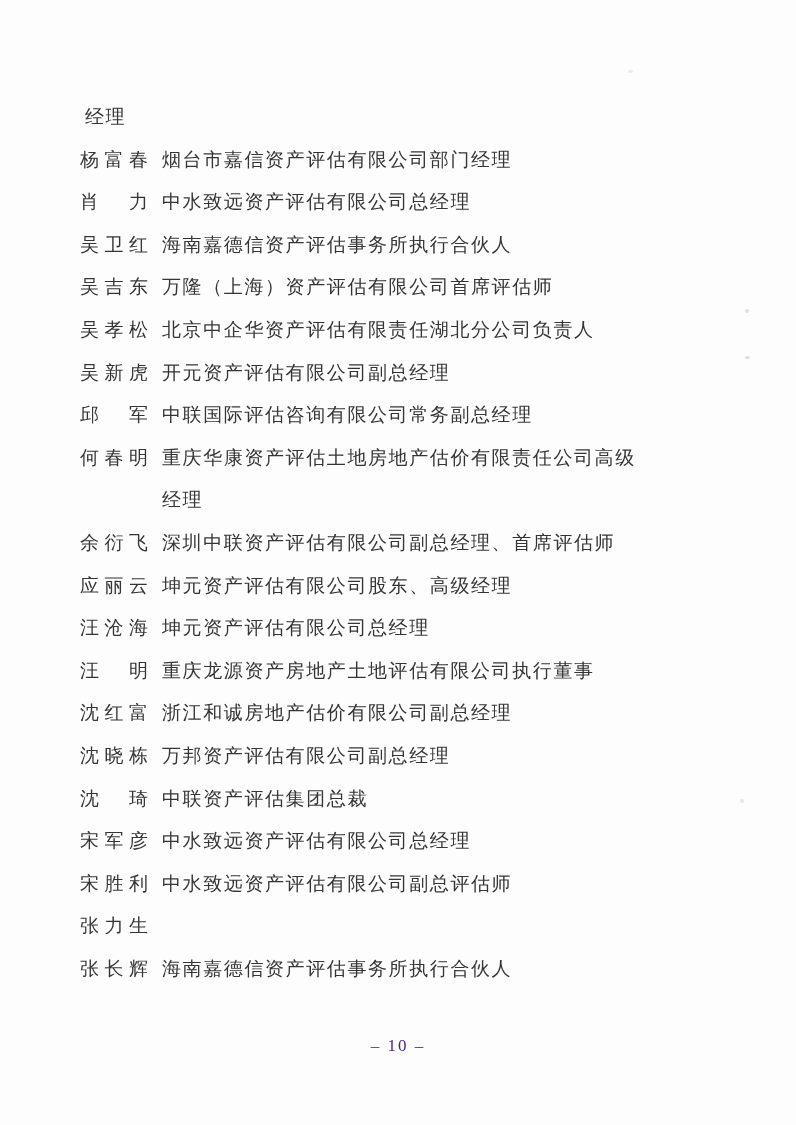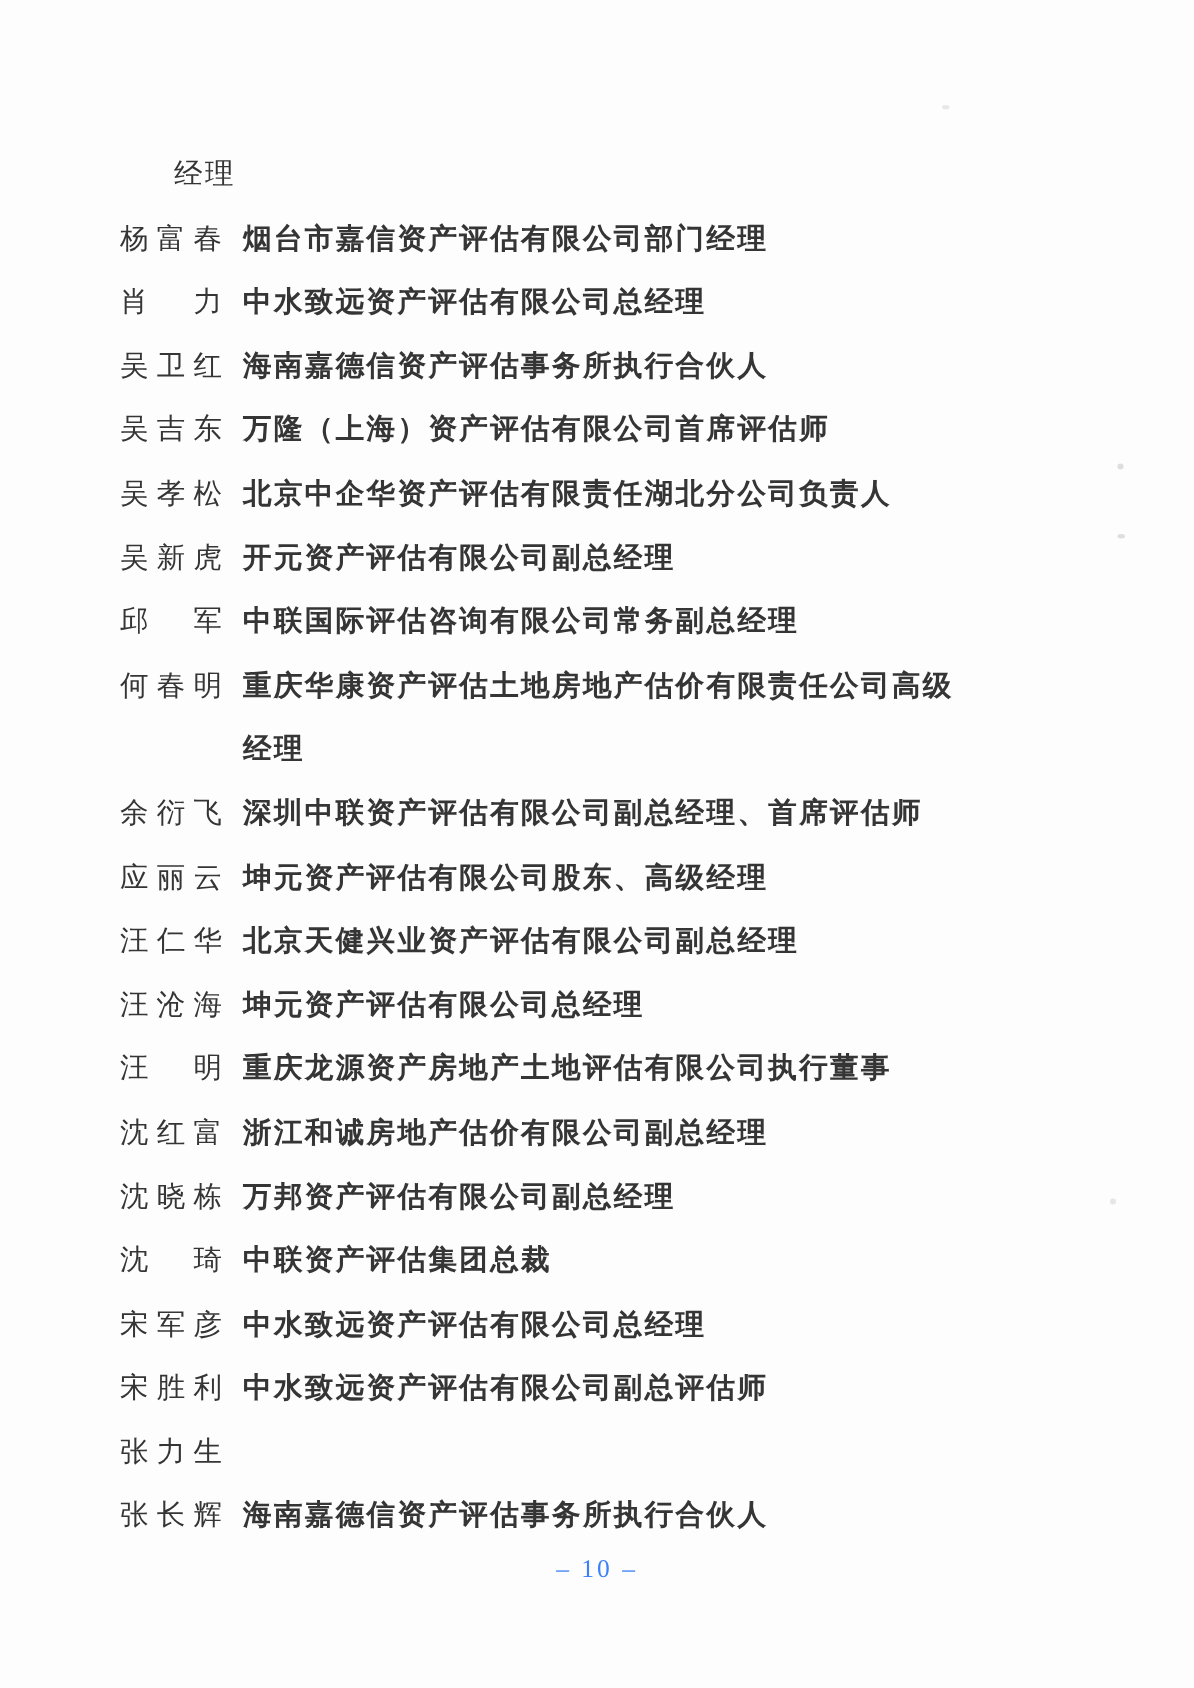--- a/index.html
+++ b/index.html
@@ -23,21 +23,21 @@
     position: absolute;
     top: 96px;
     left: 0;
     width: 796px;
   }
   .row {
     display: flex;
     align-items: flex-start;
   }
   .cont-line {
-    padding-left: 116px;
+    padding-left: 85px;
     font-size: 19px;
     line-height: 42.6px;
     letter-spacing: 1.6px;
   }
   .name {
     display: inline-block;
     width: 68px;
     margin-left: 80px;
     font-size: 19px;
     line-height: 42.6px;
@@ -45,31 +45,30 @@
     text-align-last: justify;
     white-space: nowrap;
     flex: none;
   }
   .desc {
     width: 494px;
     margin-left: 14px;
     font-size: 19px;
     line-height: 42.6px;
     letter-spacing: 1.6px;
-    font-weight: bold;
   }
   .footer {
     position: absolute;
     top: 1036px;
     left: 0;
     width: 100%;
     text-align: center;
     font-size: 17px;
     letter-spacing: 2px;
-    color: #3b82f6;
+    color: #4c1d95;
   }
   .artifact {
     position: absolute;
     background: #c9c9cd;
     border-radius: 50%;
     opacity: 0.6;
   }
   .a1 { left: 628px; top: 70px;  width: 5px; height: 3px; opacity: 0.4; }
   .a2 { left: 745px; top: 309px; width: 4px; height: 4px; }
   .a3 { left: 745px; top: 356px; width: 5px; height: 3px; }
@@ -127,24 +126,20 @@
   <div class="row">
     <span class="name">余衍飞</span>
     <span class="desc">深圳中联资产评估有限公司副总经理、首席评估师</span>
   </div>
 
   <div class="row">
     <span class="name">应丽云</span>
     <span class="desc">坤元资产评估有限公司股东、高级经理</span>
   </div>
 
-  <div class="row">
-    <span class="name">汪仁华</span>
-    <span class="desc">北京天健兴业资产评估有限公司副总经理</span>
-  </div>
 
   <div class="row">
     <span class="name">汪沧海</span>
     <span class="desc">坤元资产评估有限公司总经理</span>
   </div>
 
   <div class="row">
     <span class="name">汪　明</span>
     <span class="desc">重庆龙源资产房地产土地评估有限公司执行董事</span>
   </div>

